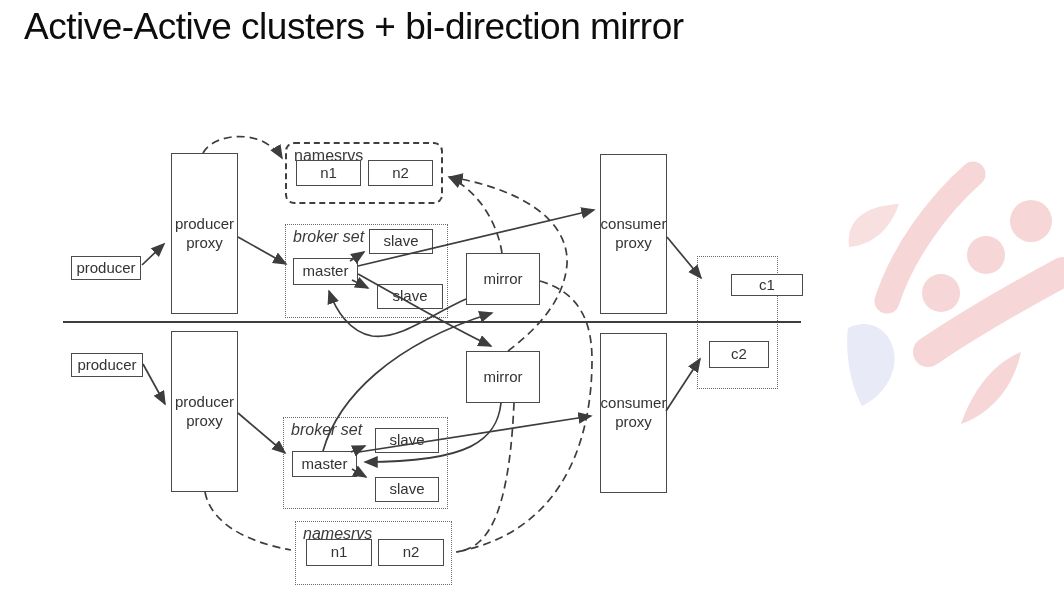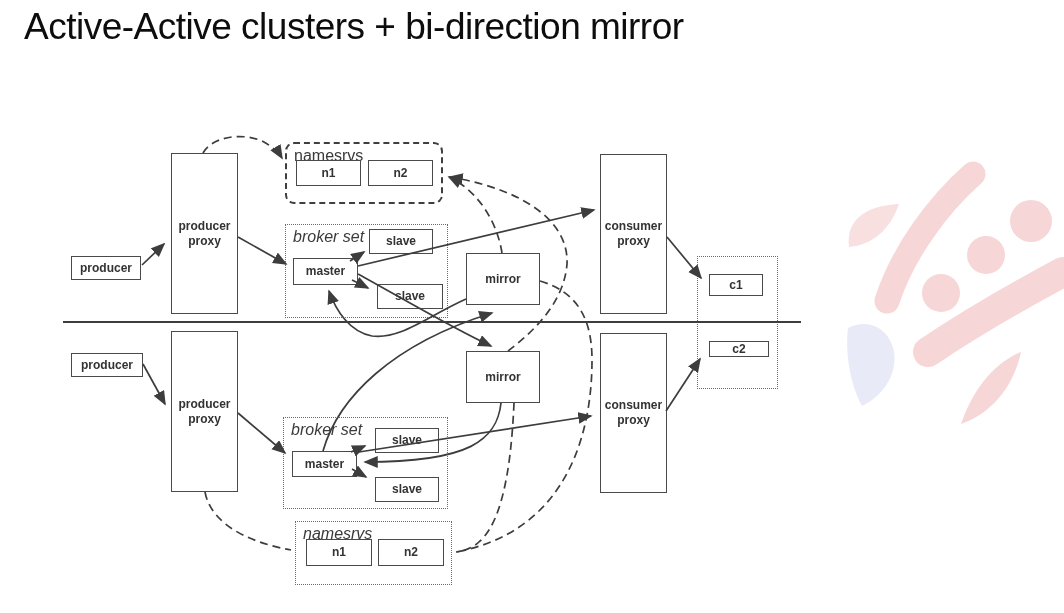--- a/index.html
+++ b/index.html
@@ -2,21 +2,21 @@
 <html><head>
 <meta charset="utf-8">
 <style>
   html,body{margin:0;padding:0;background:#fff;}
   #stage{position:relative;width:1064px;height:613px;background:#ffffff;overflow:hidden;
          font-family:"Liberation Sans",sans-serif;}
   #title{position:absolute;left:24px;top:6px;font-size:37px;color:#0d0d0d;
          letter-spacing:-0.5px;white-space:nowrap;}
   .node{position:absolute;background:#fff;border:1.5px solid #4a4a4a;color:#333;
         display:flex;align-items:center;justify-content:center;text-align:center;
-        font-size:12px;line-height:1.25;box-sizing:border-box;z-index:2;font-weight:bold;}
+        font-size:15px;line-height:1.25;box-sizing:border-box;z-index:2;}
   .container{position:absolute;box-sizing:border-box;z-index:1;}
   .dashed{border:2px dashed #3f3f3f;border-radius:9px;}
   .dotted{border:1.5px dotted #6a6a6a;font-style:italic;}
   .clabel{position:absolute;left:7px;top:3px;font-size:16px;color:#3a3a3a;white-space:nowrap;}
   svg.overlay{position:absolute;left:0;top:0;z-index:3;pointer-events:none;}
   svg.under{position:absolute;left:0;top:0;z-index:0;}
 </style>
 </head>
 <body>
 
@@ -50,21 +50,21 @@
   </div>
   <div class="node" style="left:293px;top:258px;width:65px;height:27px">master</div>
   <div class="node" style="left:369px;top:229px;width:64px;height:25px">slave</div>
   <div class="node" style="left:377px;top:284px;width:66px;height:25px">slave</div>
 
   <div class="node" style="left:466px;top:253px;width:74px;height:52px">mirror</div>
 
   <div class="node" style="left:600px;top:154px;width:67px;height:160px;padding:4px">consumer proxy</div>
 
   <div class="container dotted" style="left:697px;top:256px;width:81px;height:133px"></div>
-  <div class="node" style="left:709px;top:274px;width:54px;height:22px">c1</div>
+  <div class="node" style="left:731px;top:274px;width:72px;height:22px">c1</div>
 
   <div class="node" style="left:71px;top:353px;width:72px;height:24px">producer</div>
 
   <div class="node" style="left:171px;top:331px;width:67px;height:161px;padding:4px">producer proxy</div>
 
   <div class="container dotted" style="left:283px;top:417px;width:165px;height:92px">
     <span class="clabel">broker set</span>
   </div>
   <div class="node" style="left:292px;top:451px;width:65px;height:26px">master</div>
   <div class="node" style="left:375px;top:428px;width:64px;height:25px">slave</div>
@@ -73,21 +73,21 @@
   <div class="container dotted" style="left:295px;top:521px;width:157px;height:64px">
     <span class="clabel">namesrvs</span>
   </div>
   <div class="node" style="left:306px;top:539px;width:66px;height:27px">n1</div>
   <div class="node" style="left:378px;top:539px;width:66px;height:27px">n2</div>
 
   <div class="node" style="left:466px;top:351px;width:74px;height:52px">mirror</div>
 
   <div class="node" style="left:600px;top:333px;width:67px;height:160px;padding:4px">consumer proxy</div>
 
-  <div class="node" style="left:709px;top:341px;width:60px;height:16px">c2</div>
+  <div class="node" style="left:709px;top:341px;width:60px;height:27px">c2</div>
 
   <svg class="overlay" width="1064" height="613" viewBox="0 0 1064 613">
     <defs>
       <marker id="ah" markerWidth="9" markerHeight="8" refX="7.5" refY="3.5" orient="auto">
         <path d="M0,0 L8.5,3.5 L0,7 Z" fill="#3d3d3d"></path>
       </marker>
     </defs>
     <g fill="none" stroke="#3d3d3d" stroke-width="1.7">
 
       <line x1="63" y1="322" x2="801" y2="322" stroke-width="2"></line>

